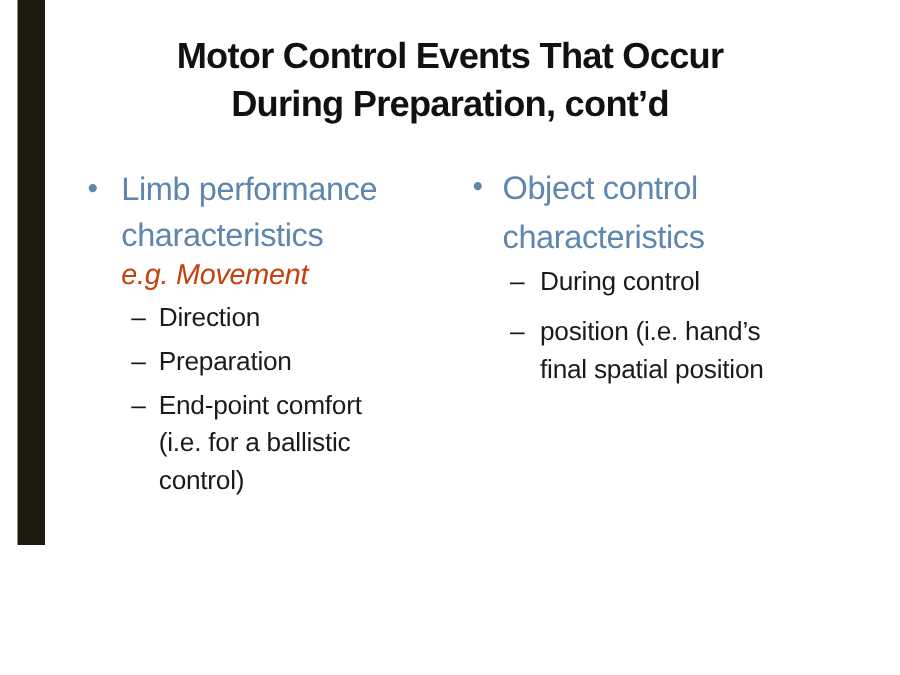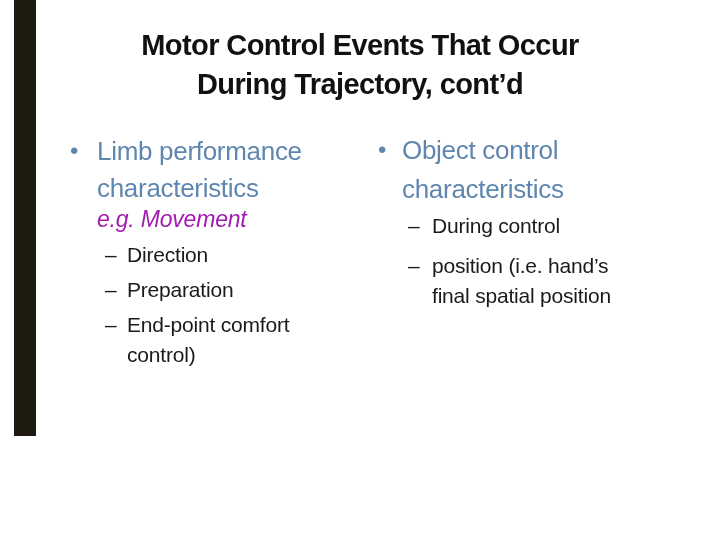--- a/index.html
+++ b/index.html
@@ -33,43 +33,44 @@
 </head>
 <body>
 
 <div class="slide" style="background: rgb(255, 255, 255);">
 
   <div class="border-left" style="background: rgb(31, 26, 16);"></div>
   <div class="border-bottom" style="background: rgb(31, 26, 16);"></div>
 
   <div class="title" style="color: rgb(17, 17, 17);">
     <div>Motor Control Events That Occur</div>
-    <div>During Trajectory, cont’d</div>
+    <div>During Preparation, cont’d</div>
   </div>
 
   <div class="col-heading heading-left" style="color: rgb(95, 134, 174);">
     <span class="bullet">•</span>
     <div class="heading-text">Limb performance</div>
     <div class="heading-text">characteristics</div>
   </div>
 
-  <div class="example" style="color: #a21caf;">e.g. Movement</div>
+  <div class="example" style="color: #c2410c;">e.g. Movement</div>
 
   <div class="items items-left" style="color: rgb(26, 26, 26);">
     <div class="item">
       <span class="dash">–</span>
       <div>Direction</div>
     </div>
     <div class="item">
       <span class="dash">–</span>
       <div>Preparation</div>
     </div>
     <div class="item">
       <span class="dash">–</span>
       <div>End-point comfort</div>
+      <div>(i.e. for a ballistic</div>
       <div>control)</div>
     </div>
   </div>
 
   <div class="col-heading heading-right" style="color: rgb(95, 134, 174);">
     <span class="bullet">•</span>
     <div class="heading-text">Object control</div>
     <div class="heading-text">characteristics</div>
   </div>
 

